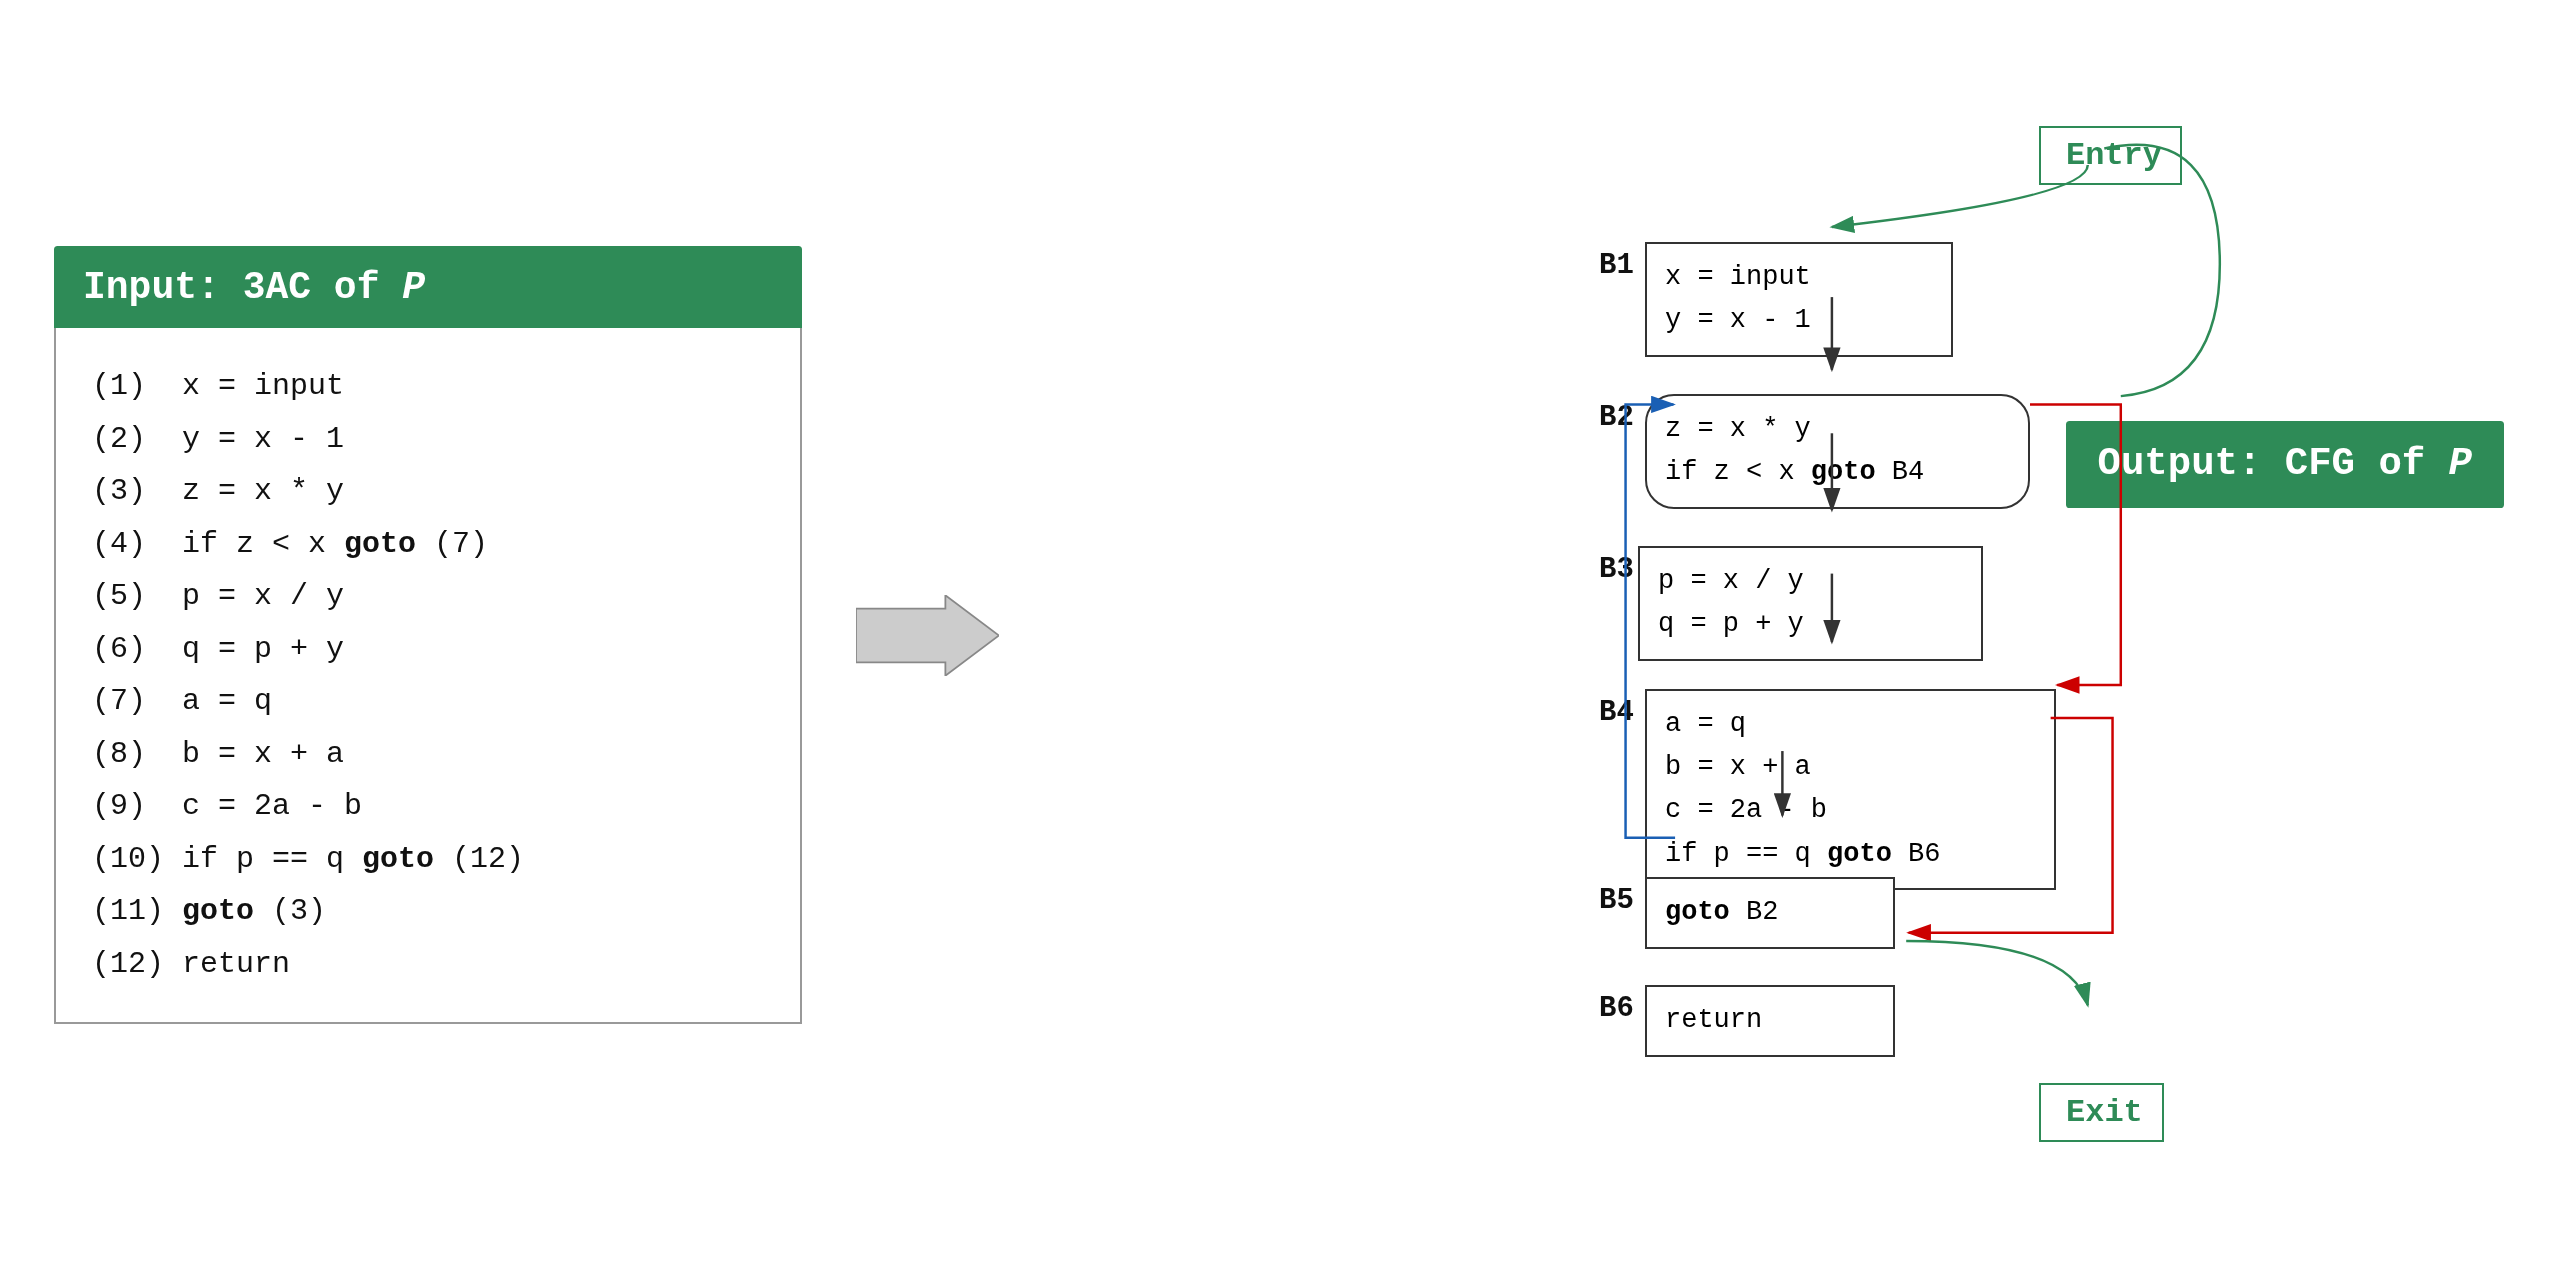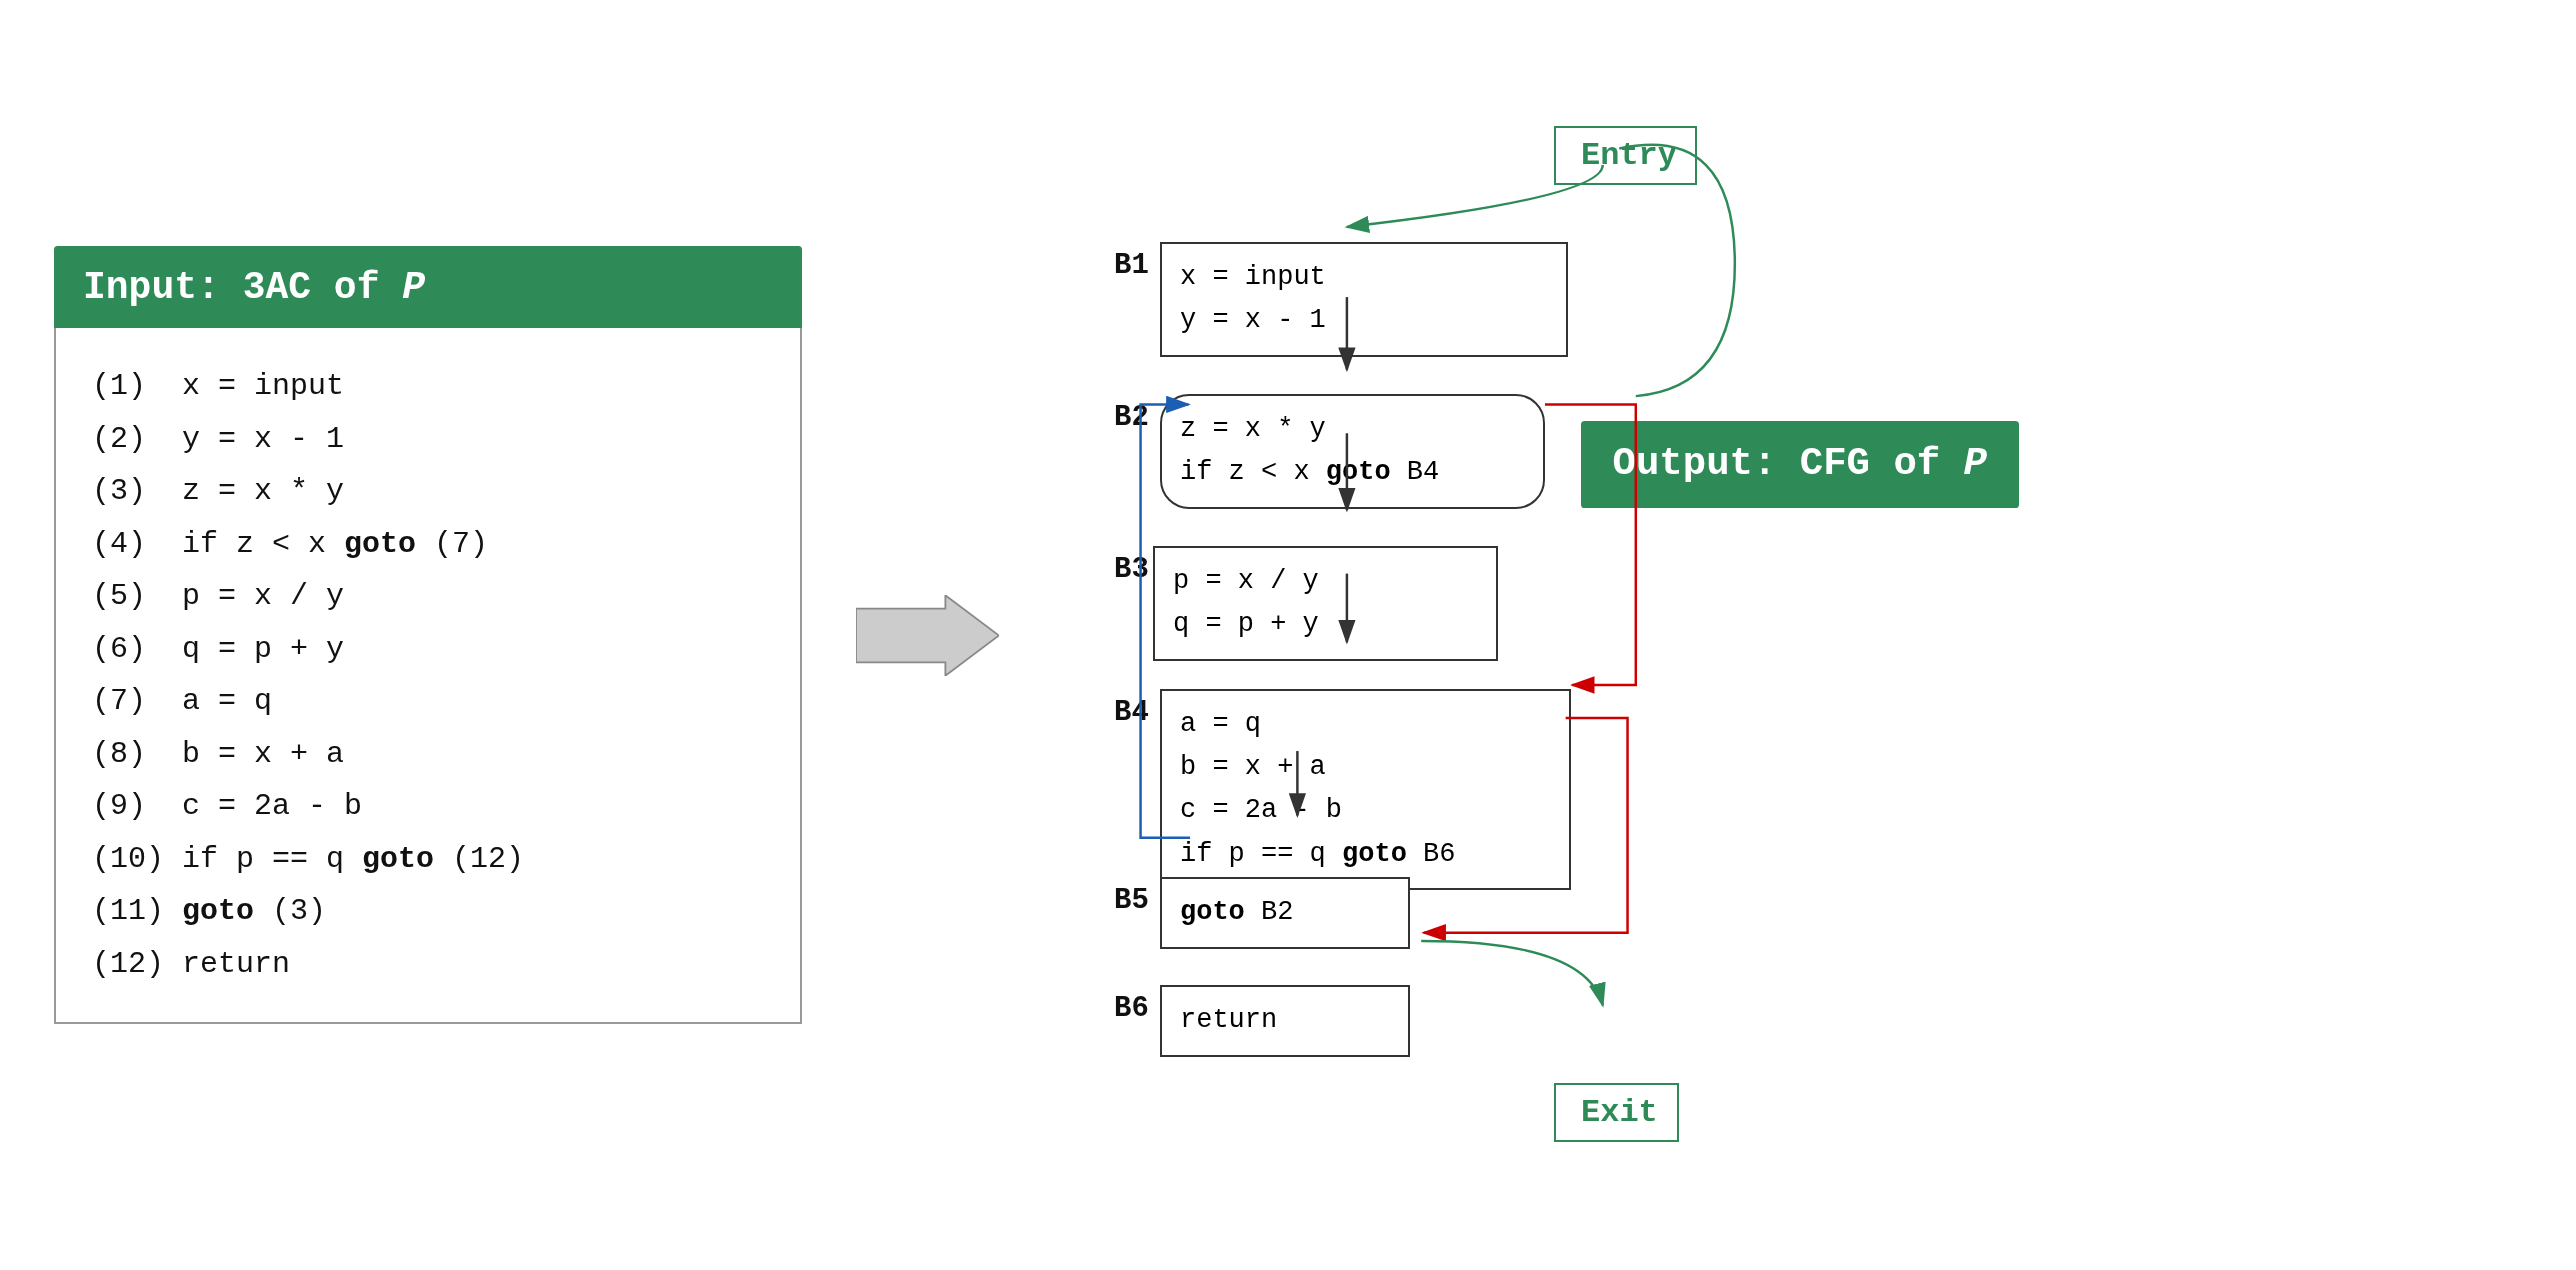--- a/index.html
+++ b/index.html
@@ -72,21 +72,21 @@
       width: 143px;
       height: 81px;
     }
 
     
     .right-panel {
       flex: 1;
       position: relative;
       display: flex;
       flex-direction: column;
-      align-items: flex-start;
+      align-items: flex-end;
     }
 
     .cfg-area {
       position: relative;
       width: 984px;
       height: 1073px;
     }
 
     
     .output-label {
@@ -182,21 +182,21 @@
   </div>
 
   <div class="right-panel">
     <div class="cfg-area">
 
       <div class="entry-exit-box" style="top: 27px; left: 501px; width: 143px; text-align:center;">
         Entry
       </div>
 
       <div class="block-label" style="top: 150px; left: 61px;">B1</div>
-      <div class="cfg-block" style="top: 143px; left: 107px; width: 408px;">
+      <div class="cfg-block" style="top: 143px; left: 107px; width: 308px;">
         <div>x = input</div>
         <div>y = x - 1</div>
       </div>
 
       <div class="block-label" style="top: 302px; left: 61px;">B2</div>
       <div class="cfg-block" style="top: 295px; left: 107px; width: 385px; border-radius: 29px;">
         <div>z = x * y</div>
         <div>if z &lt; x <span class="kw">goto</span> B4</div>
       </div>
 

